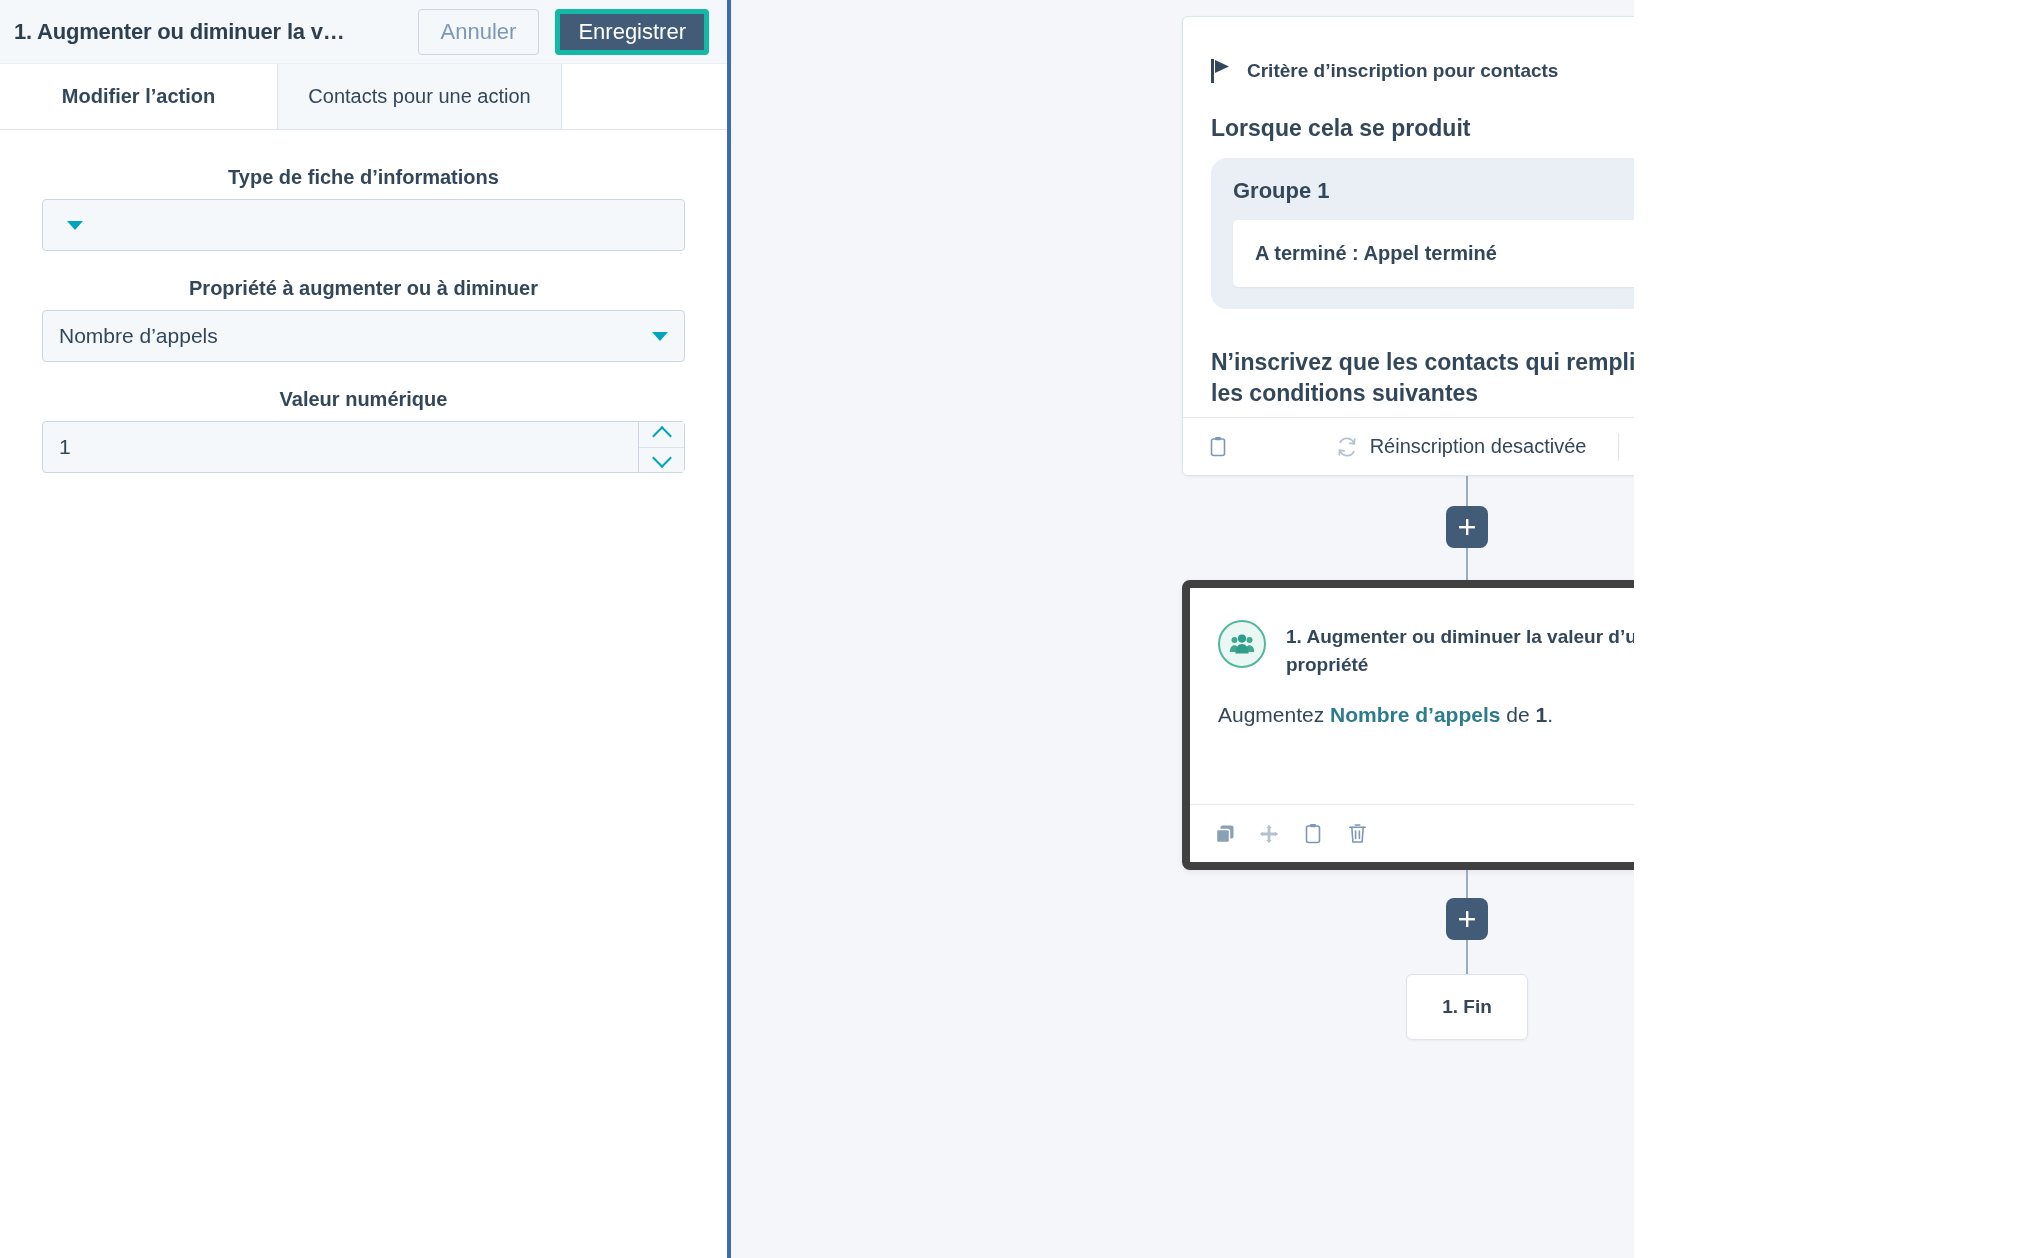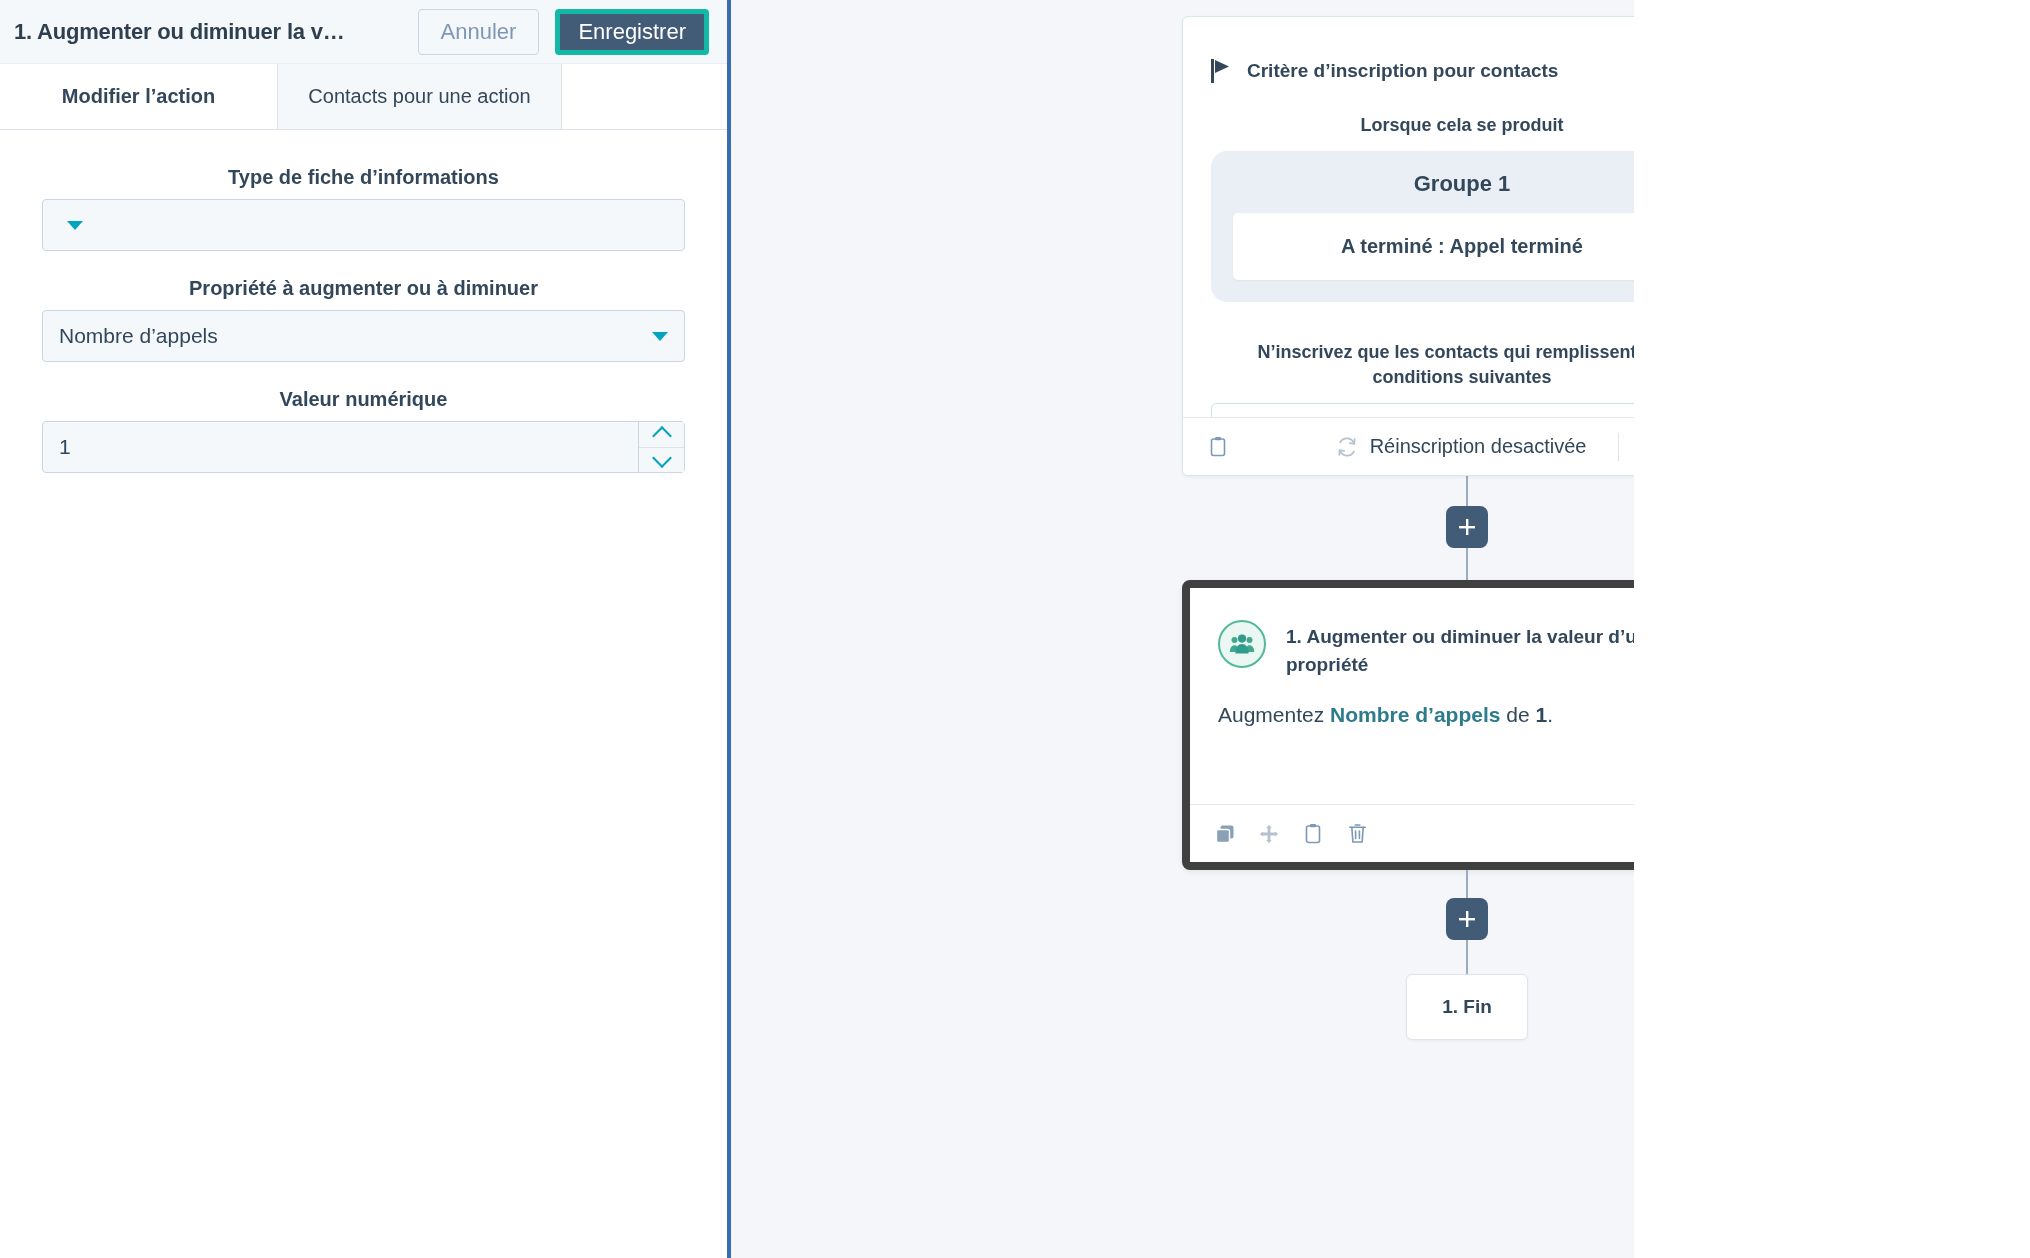--- a/index.html
+++ b/index.html
@@ -231,21 +231,20 @@
   .connector {
     width: 2px;
     background: #99acc2;
     margin: 0 auto;
   }
 
   .node-card {
     background: #ffffff;
     border-radius: 6px;
     position: relative;
-    text-align: center;
   }
 
   
   .enroll-card {
     width: 560px;
     border: 1px solid #d6e9e8;
     box-shadow: 0 1px 3px rgba(0,0,0,0.06);
     margin-top: 16px;
     overflow: hidden;
     height: 460px;
@@ -269,21 +268,21 @@
 
   .flag-icon { width: 22px; height: 24px; display: block; }
 
   .enroll-head-title {
     font-size: 19px;
     font-weight: 700;
     color: #33475b;
   }
 
   .section-label {
-    font-size: 18px;
+    font-size: 23px;
     font-weight: 700;
     color: #33475b;
     margin-bottom: 14px;
     line-height: 1.35;
   }
 
   .group-box {
     background: #eaeff5;
     border-radius: 16px;
     padding: 20px 22px 22px 22px;

